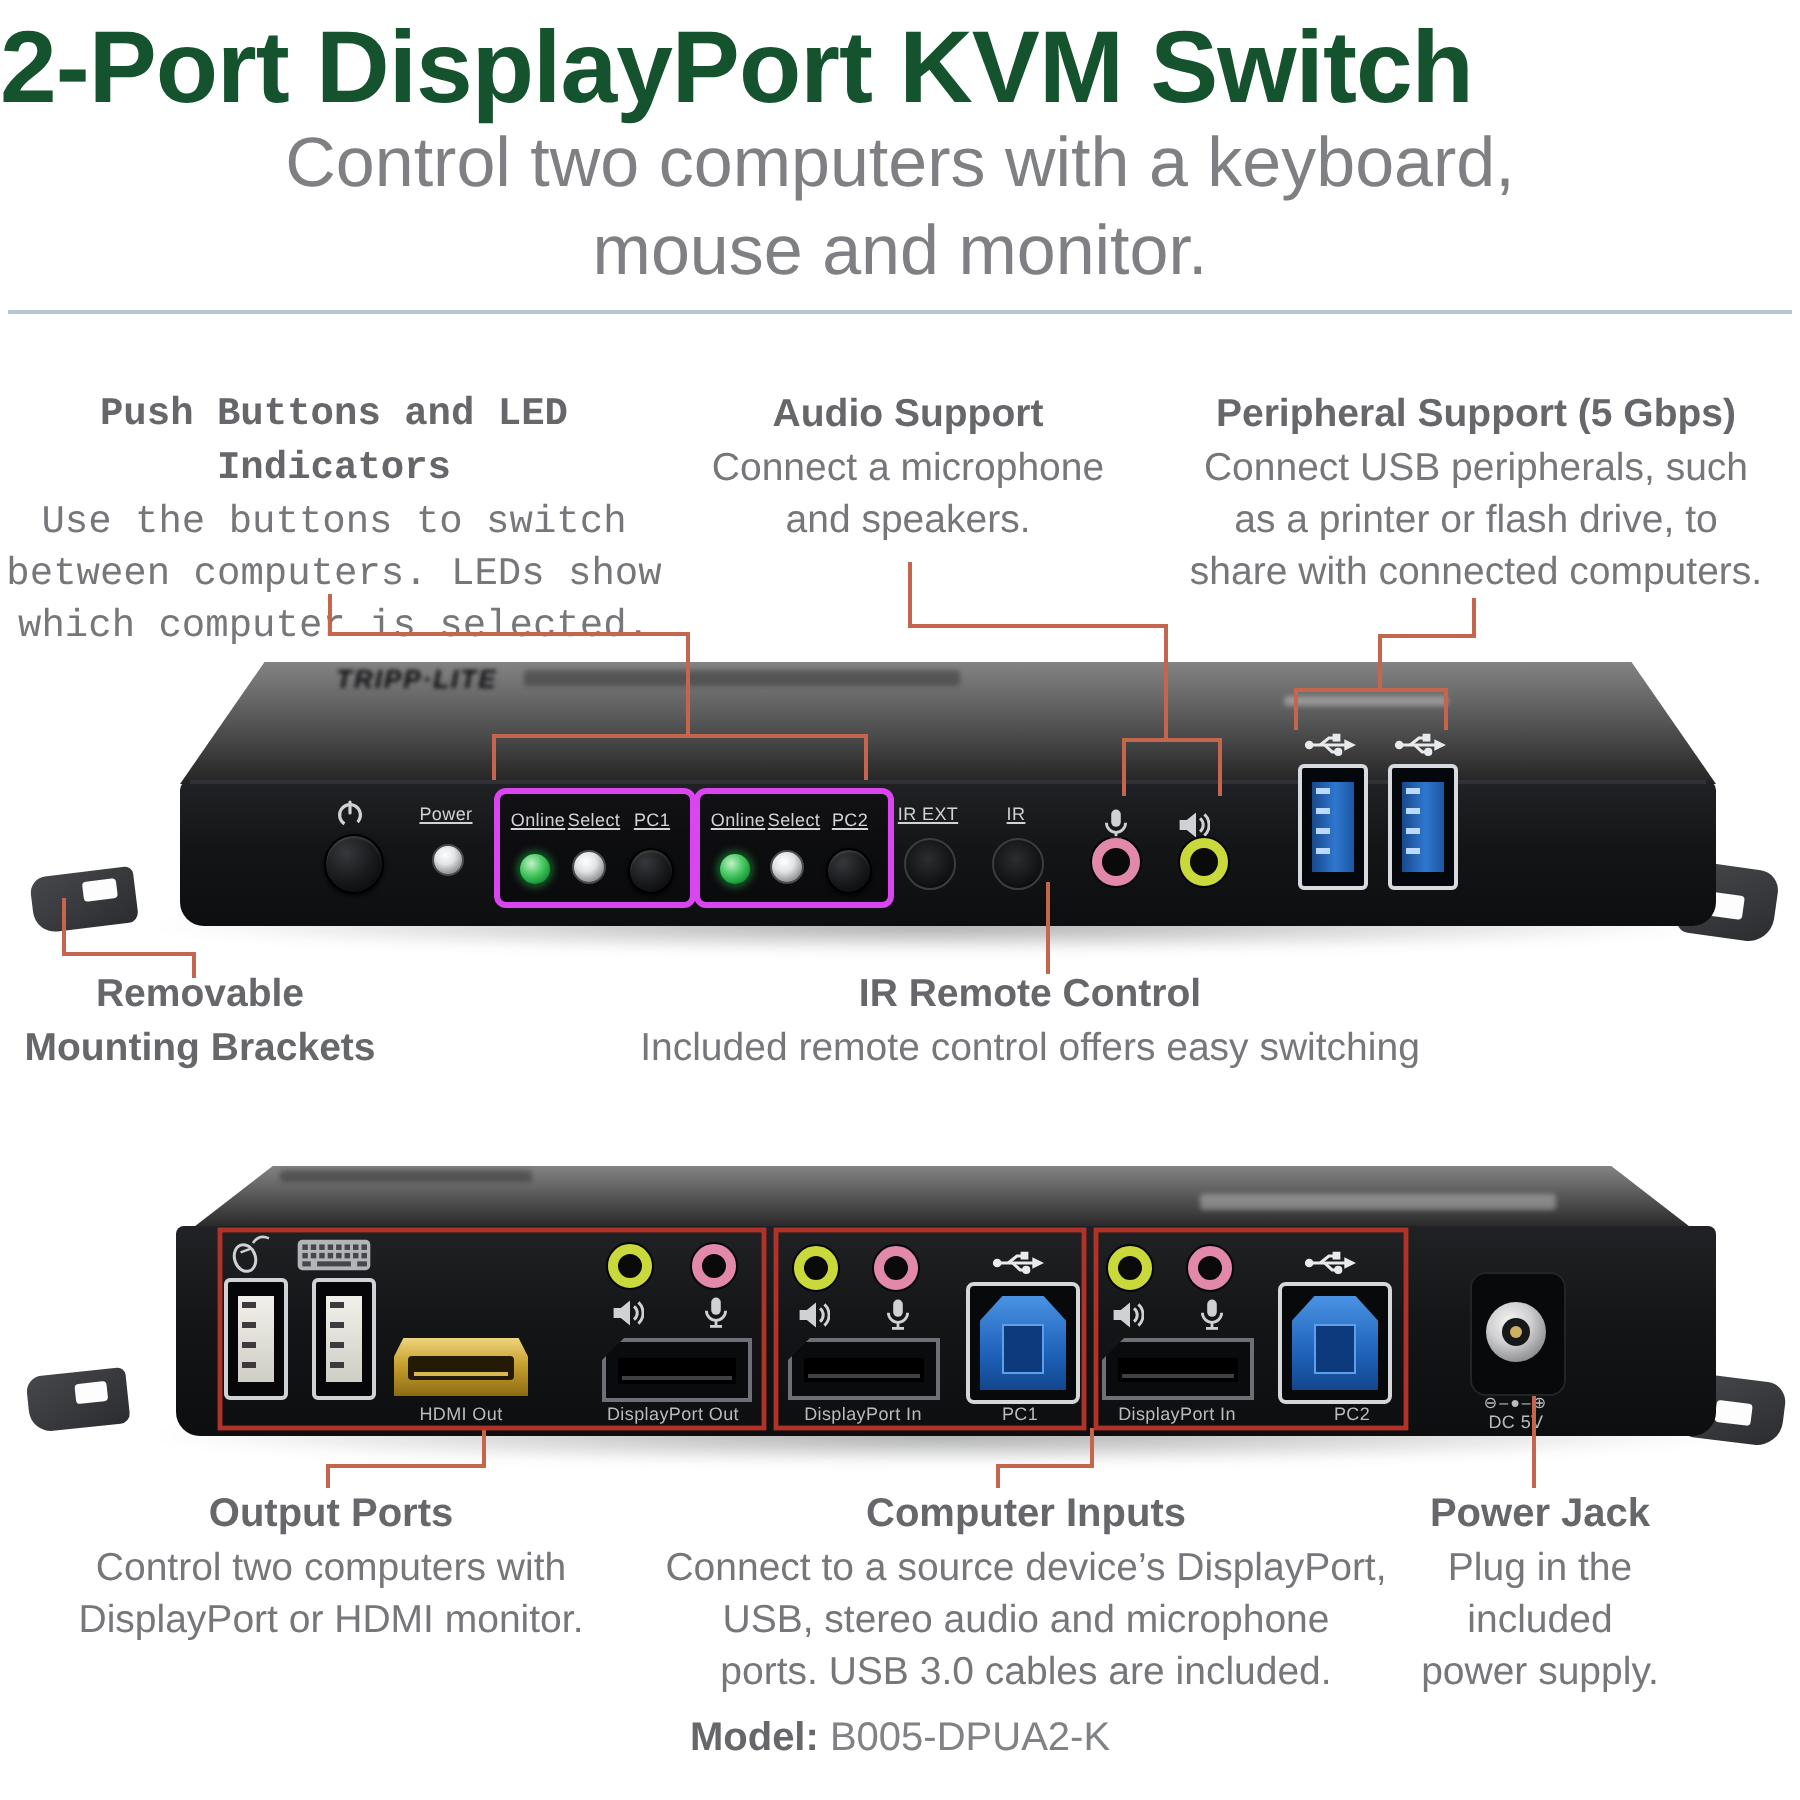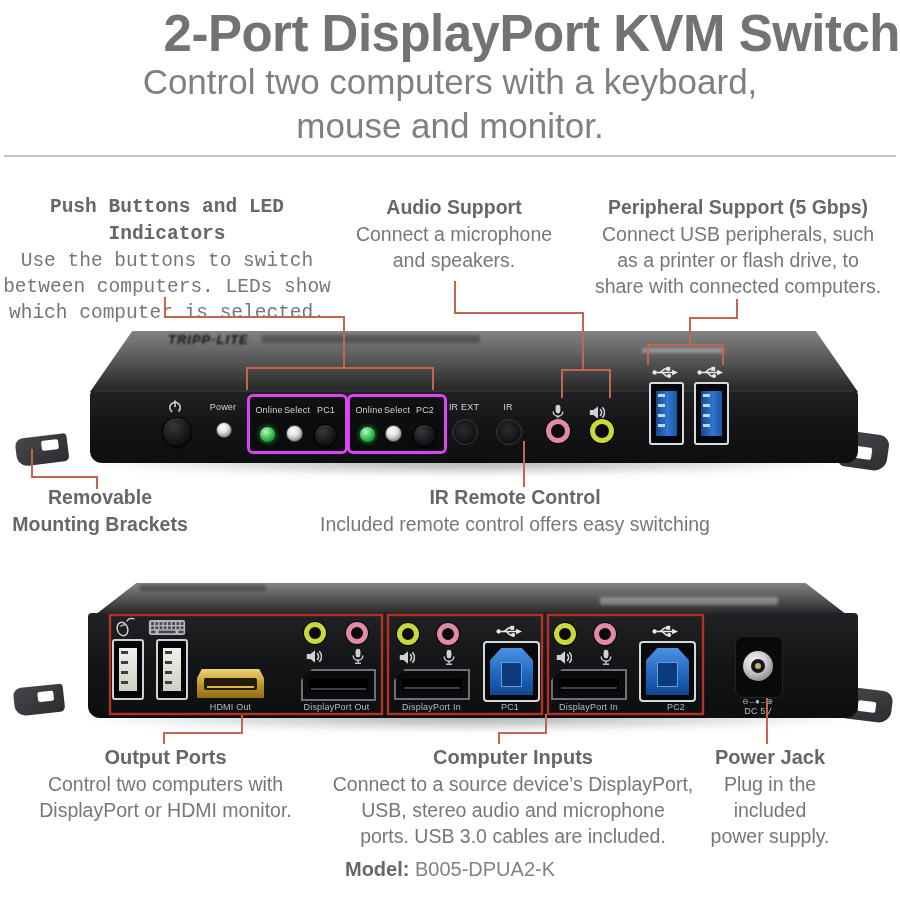--- a/index.html
+++ b/index.html
@@ -1,42 +1,42 @@
 <!DOCTYPE html>
 <html><head>
 <meta charset="utf-8">
 <style>
   html,body{margin:0;padding:0;background:#fff;}
   .page{position:relative;width:900px;height:900px;background:#ffffff;overflow:hidden;
         font-family:"Liberation Sans","DejaVu Sans",sans-serif;}
   .abs{position:absolute;}
   
-  .title{left:0;top:4px;width:900px;text-align:right;font-size:51px;font-weight:bold;
-         color:#737373;letter-spacing:-0.5px;}
+  .title{left:0;top:4px;width:900px;text-align:left;font-size:51px;font-weight:bold;
+         color:#14532d;letter-spacing:-0.5px;}
   .subtitle{left:0;width:900px;text-align:center;font-size:35px;color:#7e8083;}
   .divider{left:4px;top:155px;width:892px;height:2px;background:#b9c7d0;}
   
   .co{position:absolute;text-align:center;color:#76777a;font-size:19.5px;line-height:26px;}
   .co .hd{font-weight:bold;color:#66676a;font-size:19.5px;line-height:27px;}
   .co .hd2{font-weight:bold;color:#66676a;font-size:20px;line-height:27px;}
   
   .topface{background:linear-gradient(180deg,#838383 0%,#5e5e5e 40%,#353535 82%,#242424 100%);
            clip-path:polygon(5.5% 0%,94.5% 0%,100% 100%,0% 100%);}
   .face{background:linear-gradient(180deg,#212225 0%,#141517 45%,#0d0e10 100%);}
   .seam{height:2px;background:#3b3c3f;opacity:.65;}
   .shadow{background:radial-gradient(ellipse at center,rgba(35,36,40,.38) 0%,rgba(35,36,40,0) 70%);
           filter:blur(3px);}
   .ear{background:linear-gradient(150deg,#47484c,#2b2c2f);border-radius:8px 4px 5px 11px;}
   .ear .slot{position:absolute;background:#fdfdfd;border-radius:2px;}
   .blurdark{background:rgba(5,6,8,.30);filter:blur(1.4px);border-radius:2px;}
   .blurlight{background:rgba(255,255,255,.32);filter:blur(1.4px);border-radius:2px;}
   .brand{color:#0d0e11;font-weight:bold;font-style:italic;font-size:13px;letter-spacing:1px;
          filter:blur(1.1px);}
   
-  .tl{position:absolute;font-size:9px;color:#d2d3d6;text-align:center;letter-spacing:.2px;}
+  .tl{position:absolute;font-size:9px;color:#d2d3d6;text-align:center;letter-spacing:.2px;text-decoration:underline;}
   .plabel{position:absolute;font-size:9px;color:#b9bbbe;text-align:center;letter-spacing:.2px;}
   .btn{background:radial-gradient(circle at 36% 30%,#37383c,#17181a 55%,#050506 100%);
        border:1px solid #000;border-radius:50%;box-shadow:0 1px 2px rgba(0,0,0,.8),inset 0 1px 1px rgba(255,255,255,.12);}
   .led-white{background:radial-gradient(circle at 40% 32%,#ffffff,#e2e3e5 38%,#97999d 72%,#6f7175 100%);
              border:1px solid #4a4b4f;border-radius:50%;}
   .led-green{background:radial-gradient(circle at 38% 32%,#c2f2c8,#43c55c 45%,#189038 78%,#0b5c20 100%);
              border:1px solid #0a4a1c;border-radius:50%;box-shadow:0 0 4px rgba(60,200,90,.6);}
   .gbox{border:3px solid #d946ef;border-radius:6px;background:rgba(8,8,9,.55);}
   .jack{border-radius:50%;background:#0a0a0b;box-shadow:0 0 0 1px rgba(0,0,0,.8);}
   .jack-black{background:radial-gradient(circle at 45% 40%,#2c2d30 0%,#151618 55%,#000 100%);

